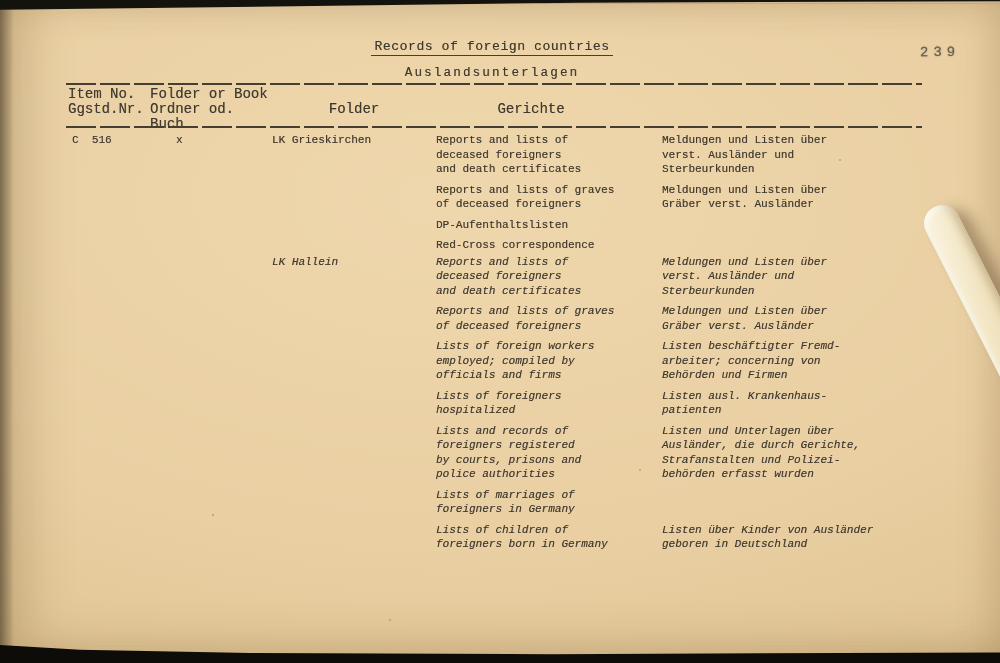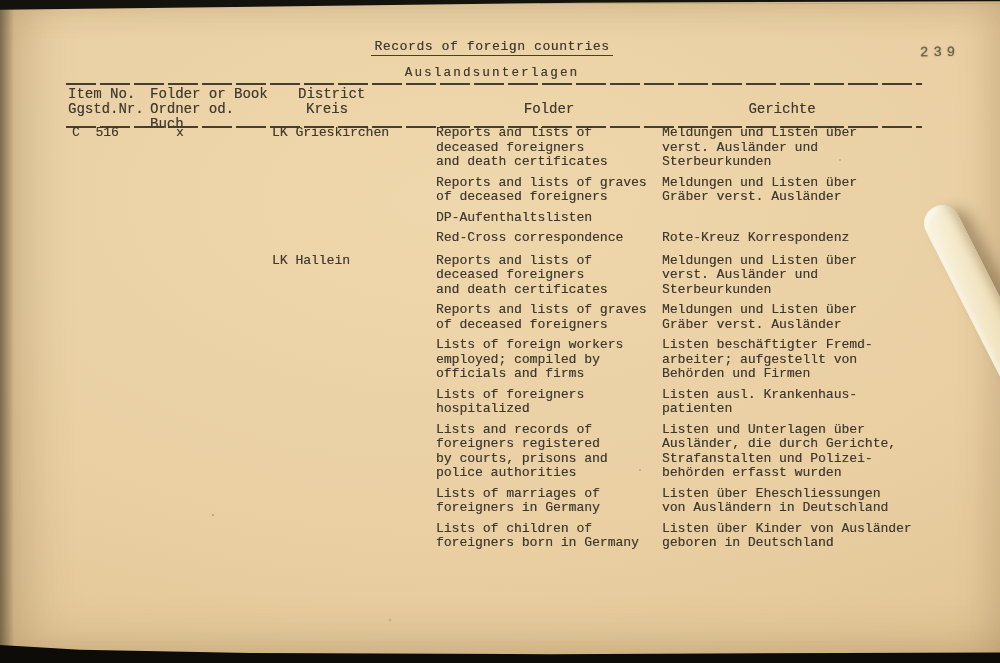--- a/index.html
+++ b/index.html
@@ -34,24 +34,24 @@
     background-image:repeating-linear-gradient(to right,#453f31 0 30px, rgba(69,63,49,0) 30px 34px);}
   .rule-top{top:83px;}
   .rule-bottom{top:126px;}
   .thead{position:absolute;top:87px;left:68px;right:62px;z-index:2;
     display:grid;grid-template-columns:82px 122px 164px 226px 1fr;
     font-size:14px;line-height:15px;}
   .h-district .l1{padding-left:26px;}
   .h-district .l2{padding-left:34px;}
   .h-subject{align-self:center;text-align:center;}
   .h-betreff{align-self:center;text-align:center;padding-right:36px;}
-  #table-body{position:absolute;top:126px;left:68px;right:40px;z-index:2;
-    font-size:13px;line-height:14.5px;}
+  #table-body{position:absolute;top:133px;left:68px;right:40px;z-index:2;
+    font-size:11px;line-height:14.5px;}
   .group-row{display:flex;align-items:flex-start;}
-  .group-row + .group-row{margin-top:8px;}
+  .group-row + .group-row{margin-top:2px;font-style:italic;}
   .cell-item{width:82px;flex:none;white-space:pre;padding-left:4px;box-sizing:border-box;}
   .cell-folder{width:122px;flex:none;padding-left:26px;box-sizing:border-box;}
   .cell-district{width:164px;flex:none;}
   .entries{flex:1;}
   .entry-row{display:flex;margin-bottom:6px;justify-content:space-between;}
   .entry-row:last-child{margin-bottom:0;}
   .cell-subject{width:226px;flex:none;white-space:pre-line;}
   .cell-betreff{flex:1;white-space:pre-line;}
   .ink{text-shadow:.35px .3px 0 rgba(58,52,43,.45);}
 </style>
@@ -72,24 +72,20 @@
 
     <div class="thead">
       <div class="h-item">
         <div>Item No.</div>
         <div>Ggstd.Nr.</div>
       </div>
       <div class="h-folder">
         <div>Folder or Book</div>
         <div>Ordner od. Buch</div>
       </div>
-      <div class="h-district">
-        <div class="l1">District</div>
-        <div class="l2">Kreis</div>
-      </div>
       <div class="h-subject">Folder</div>
       <div class="h-betreff">Gerichte</div>
     </div>
 
     <div class="rule rule-bottom"></div>
 
     <div id="table-body">
         <div class="group-row">
           <div class="cell-item">C  516</div>
           <div class="cell-folder">x</div>
@@ -107,21 +103,20 @@
               <div class="cell-subject">Reports and lists of graves
 of deceased foreigners</div>
               <div class="cell-betreff">Meldungen und Listen über
 Gräber verst. Ausländer</div>
             </div>
             <div class="entry-row">
               <div class="cell-betreff">DP-Aufenthaltslisten</div>
             </div>
             <div class="entry-row">
               <div class="cell-subject">Red-Cross correspondence</div>
-              <div class="cell-betreff">Rote-Kreuz Korrespondenz</div>
             </div>
           </div>
         </div>
         <div class="group-row">
           <div class="cell-item"></div>
           <div class="cell-folder"></div>
           <div class="cell-district">LK Hallein</div>
           <div class="entries">
             <div class="entry-row">
               <div class="cell-subject">Reports and lists of
@@ -135,21 +130,21 @@
               <div class="cell-subject">Reports and lists of graves
 of deceased foreigners</div>
               <div class="cell-betreff">Meldungen und Listen über
 Gräber verst. Ausländer</div>
             </div>
             <div class="entry-row">
               <div class="cell-subject">Lists of foreign workers
 employed; compiled by
 officials and firms</div>
               <div class="cell-betreff">Listen beschäftigter Fremd-
-arbeiter; aufgestellt von
+arbeiter; concerning von
 Behörden und Firmen</div>
             </div>
             <div class="entry-row">
               <div class="cell-subject">Lists of foreigners
 hospitalized</div>
               <div class="cell-betreff">Listen ausl. Krankenhaus-
 patienten</div>
             </div>
             <div class="entry-row">
               <div class="cell-subject">Lists and records of
@@ -157,22 +152,20 @@
 by courts, prisons and
 police authorities</div>
               <div class="cell-betreff">Listen und Unterlagen über
 Ausländer, die durch Gerichte,
 Strafanstalten und Polizei-
 behörden erfasst wurden</div>
             </div>
             <div class="entry-row">
               <div class="cell-subject">Lists of marriages of
 foreigners in Germany</div>
-              <div class="cell-betreff">Listen über Eheschliessungen
-von Ausländern in Deutschland</div>
             </div>
             <div class="entry-row">
               <div class="cell-subject">Lists of children of
 foreigners born in Germany</div>
               <div class="cell-betreff">Listen über Kinder von Ausländer
 geboren in Deutschland</div>
             </div>
           </div>
         </div>
       </div>

